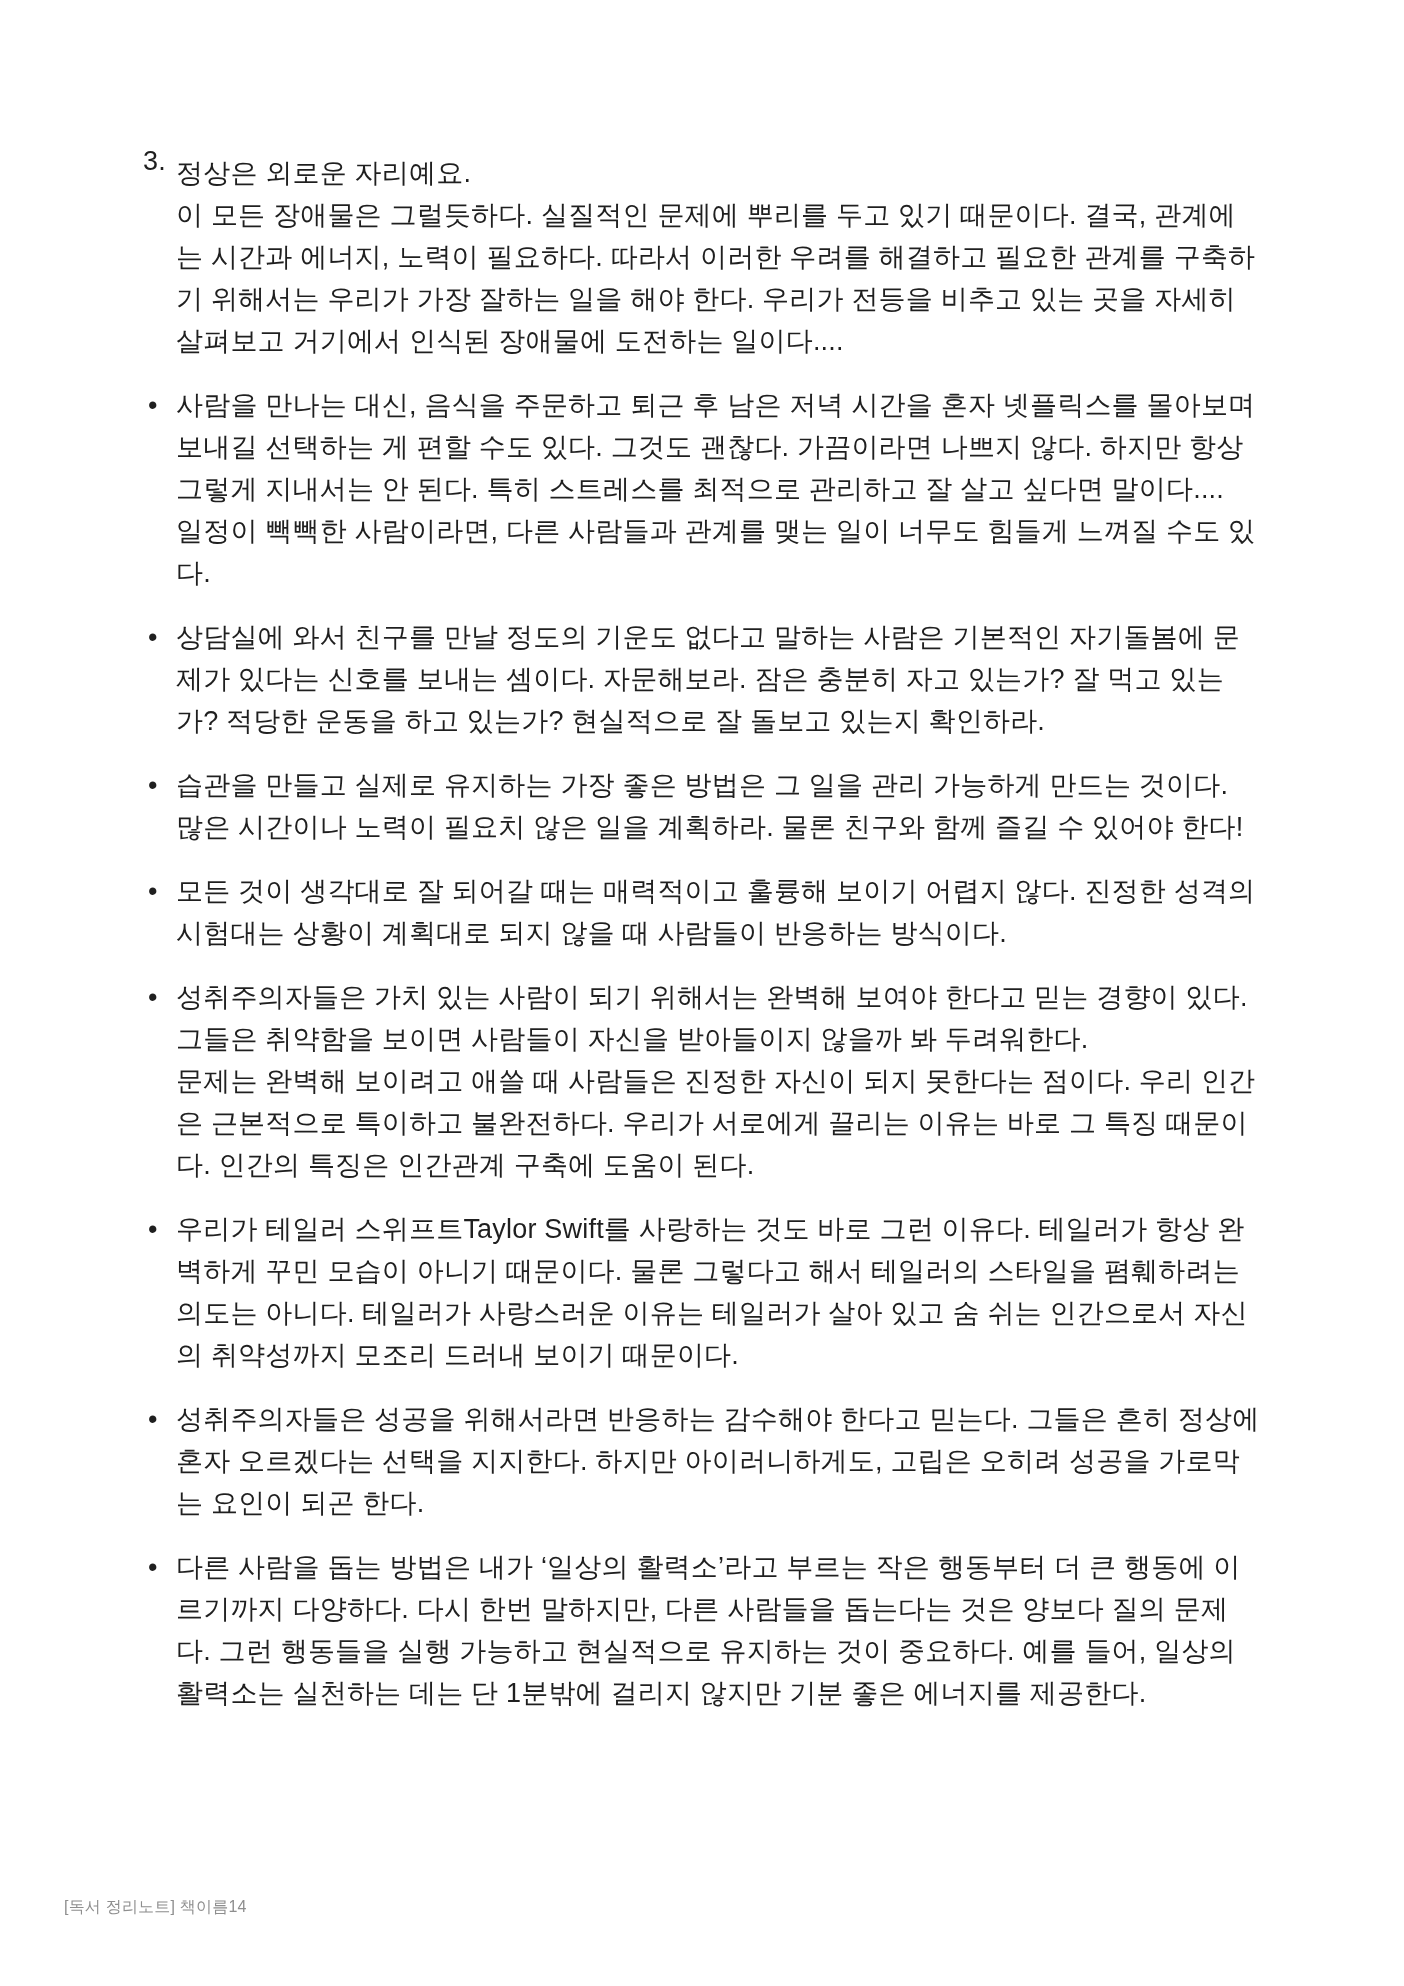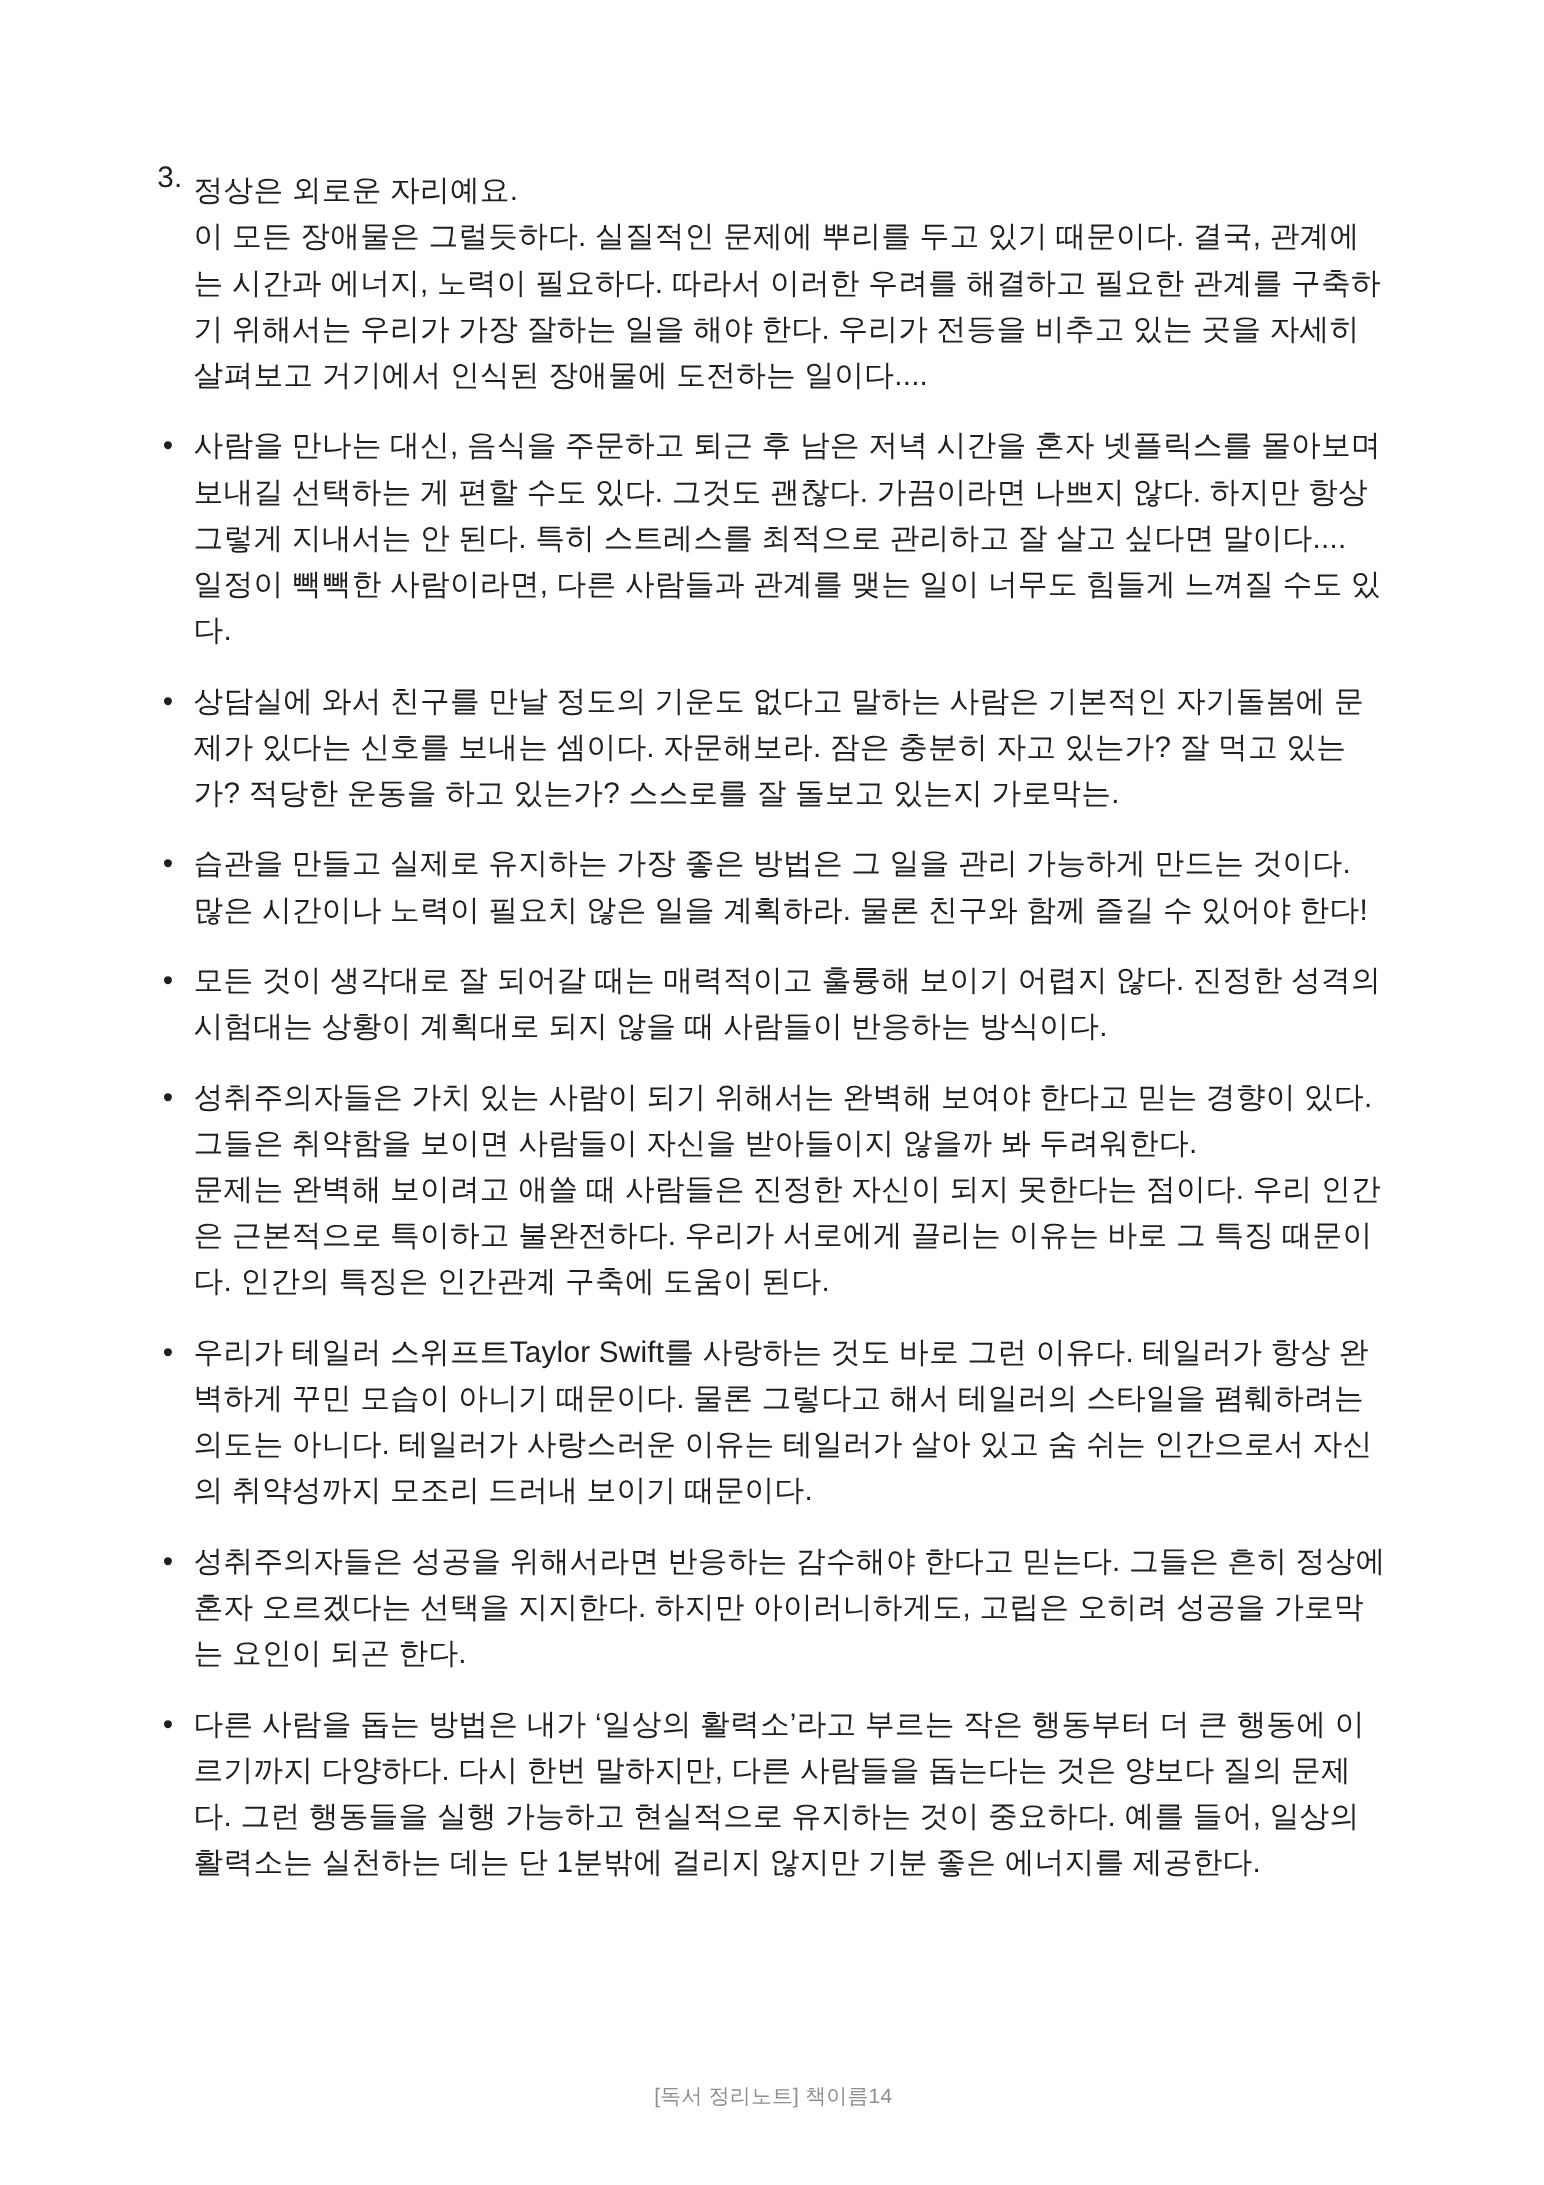--- a/index.html
+++ b/index.html
@@ -59,23 +59,23 @@
     line-height: 42px;
     color: #1f1f1f;
   }
   .bullet-text p { margin: 0; }
   .footer {
     position: absolute;
     left: 64px;
     right: 62px;
     top: 1893px;
     display: flex;
-    justify-content: center;
+    justify-content: flex-start;
     align-items: baseline;
-    font-size: 19px;
+    font-size: 16px;
     line-height: 28px;
     color: #8e8e8e;
     letter-spacing: 0.2px;
   }
 </style>
 </head>
 <body>
 
 <div class="page">
 
@@ -95,21 +95,21 @@
         <span class="dot">•</span>
         <div class="bullet-text">
           <p>사람을 만나는 대신, 음식을 주문하고 퇴근 후 남은 저녁 시간을 혼자 넷플릭스를 몰아보며 보내길 선택하는 게 편할 수도 있다. 그것도 괜찮다. 가끔이라면 나쁘지 않다. 하지만 항상 그렇게 지내서는 안 된다. 특히 스트레스를 최적으로 관리하고 잘 살고 싶다면 말이다....</p>
           <p>일정이 빽빽한 사람이라면, 다른 사람들과 관계를 맺는 일이 너무도 힘들게 느껴질 수도 있다.</p>
         </div>
       </li>
 
       <li>
         <span class="dot">•</span>
         <div class="bullet-text">
-          <p>상담실에 와서 친구를 만날 정도의 기운도 없다고 말하는 사람은 기본적인 자기돌봄에 문제가 있다는 신호를 보내는 셈이다. 자문해보라. 잠은 충분히 자고 있는가? 잘 먹고 있는가? 적당한 운동을 하고 있는가? 스스로를 잘 돌보고 있는지 가로막는.</p>
+          <p>상담실에 와서 친구를 만날 정도의 기운도 없다고 말하는 사람은 기본적인 자기돌봄에 문제가 있다는 신호를 보내는 셈이다. 자문해보라. 잠은 충분히 자고 있는가? 잘 먹고 있는가? 적당한 운동을 하고 있는가? 현실적으로 잘 돌보고 있는지 확인하라.</p>
         </div>
       </li>
 
       <li>
         <span class="dot">•</span>
         <div class="bullet-text">
           <p>습관을 만들고 실제로 유지하는 가장 좋은 방법은 그 일을 관리 가능하게 만드는 것이다. 많은 시간이나 노력이 필요치 않은 일을 계획하라. 물론 친구와 함께 즐길 수 있어야 한다!</p>
         </div>
       </li>
 

